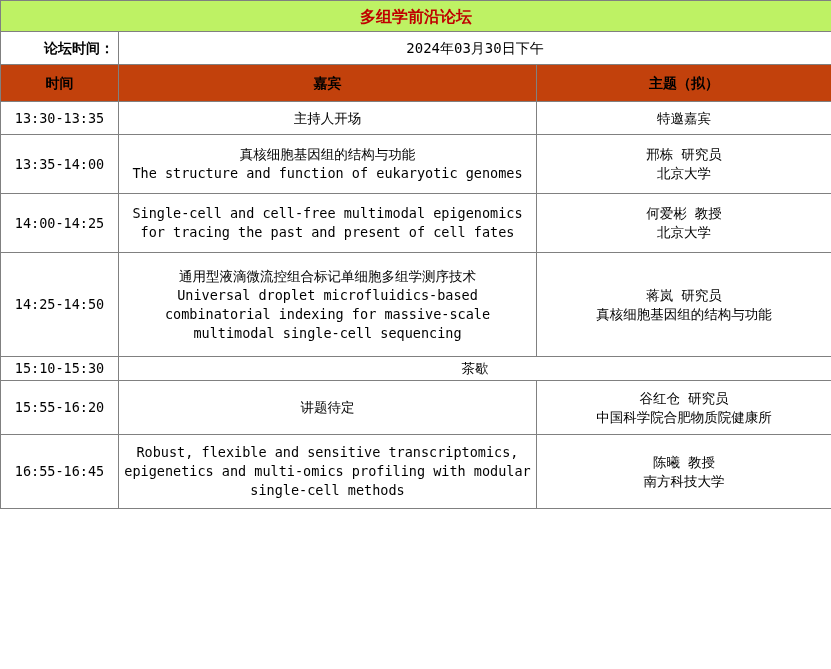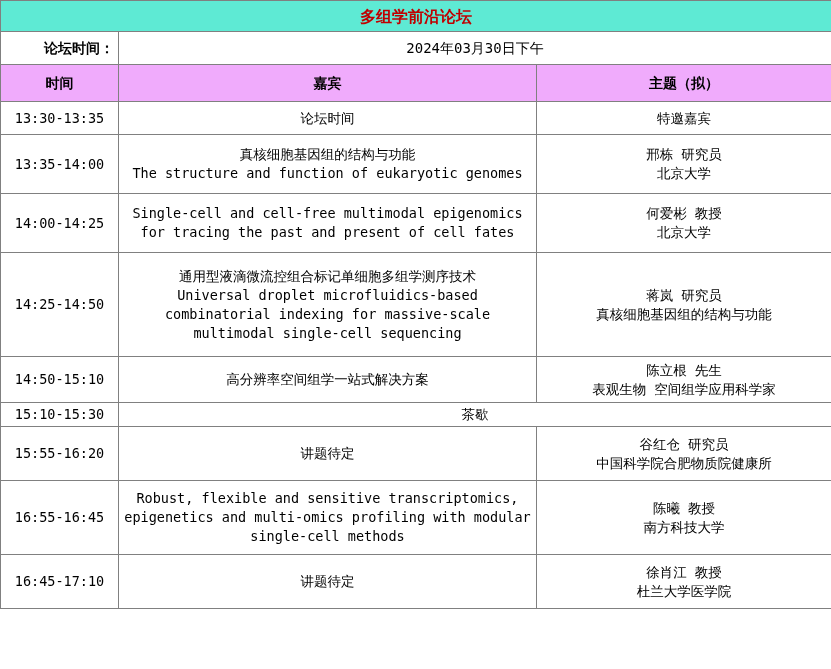--- a/index.html
+++ b/index.html
@@ -17,31 +17,31 @@
   td,th{
     border:1px solid #808080;
     padding:2px 4px;
     text-align:center;
     vertical-align:middle;
     font-size:13.5px;
     line-height:19px;
     overflow:hidden;
   }
   tr.title-row td{
-    background:#5eead4;
+    background:#bef264;
     color:#C00000;
     font-weight:bold;
     font-size:16px;
     height:26px;
   }
   tr.forumtime-row{height:33px;}
   tr.forumtime-row .label-cell{font-weight:bold;font-size:14px;text-align:right;}
   tr.forumtime-row .value-cell{font-size:14px;margin-top:24px;}
   tr.colhead-row td{
-    background:#f0abfc;
+    background:#c2410c;
     font-weight:bold;
     font-size:14px;
     height:32px;
   }
   td .line{display:block;}
   .bottom-gap{height:3px;background:#fff;}
 </style>
 </head>
 <body>
 
@@ -62,21 +62,21 @@
     <tr class="colhead-row">
       <td>时间</td>
       <td>嘉宾</td>
       <td>主题（拟）</td>
     </tr>
   <tr style="height: 33px; padding-left: 9px;">
         <td>
           <div class="line">13:30-13:35</div>
         </td>
         <td>
-          <div class="line">论坛时间</div>
+          <div class="line">主持人开场</div>
         </td>
         <td>
           <div class="line">特邀嘉宾</div>
         </td>
       </tr>
       <tr style="height: 59px; margin-top: 39px;">
         <td>
           <div class="line">13:35-14:00</div>
         </td>
         <td>
@@ -109,32 +109,20 @@
           <div class="line">通用型液滴微流控组合标记单细胞多组学测序技术</div>
           <div class="line">Universal droplet microfluidics-based</div>
           <div class="line">combinatorial indexing for massive-scale</div>
           <div class="line">multimodal single-cell sequencing</div>
         </td>
         <td>
           <div class="line">蒋岚 研究员</div>
           <div class="line">真核细胞基因组的结构与功能</div>
         </td>
       </tr>
-      <tr style="height: 46px;">
-        <td>
-          <div class="line">14:50-15:10</div>
-        </td>
-        <td>
-          <div class="line">高分辨率空间组学一站式解决方案</div>
-        </td>
-        <td>
-          <div class="line">陈立根 先生</div>
-          <div class="line">表观生物 空间组学应用科学家</div>
-        </td>
-      </tr>
       <tr style="height: 16px;">
         <td>
           <div class="line">15:10-15:30</div>
         </td>
         <td colspan="2">
           <div class="line">茶歇</div>
         </td>
       </tr>
       <tr style="height: 54px; padding-left: 32px;">
         <td>
@@ -155,28 +143,16 @@
         <td>
           <div class="line">Robust, flexible and sensitive transcriptomics,</div>
           <div class="line">epigenetics and multi-omics profiling with modular</div>
           <div class="line">single-cell methods</div>
         </td>
         <td>
           <div class="line">陈曦 教授</div>
           <div class="line">南方科技大学</div>
         </td>
       </tr>
-      <tr style="height: 54px;">
-        <td>
-          <div class="line">16:45-17:10</div>
-        </td>
-        <td>
-          <div class="line">讲题待定</div>
-        </td>
-        <td>
-          <div class="line">徐肖江 教授</div>
-          <div class="line">杜兰大学医学院</div>
-        </td>
-      </tr>
     </tbody>
 </table>
 
 <div class="bottom-gap"></div>
 
 </body></html>

